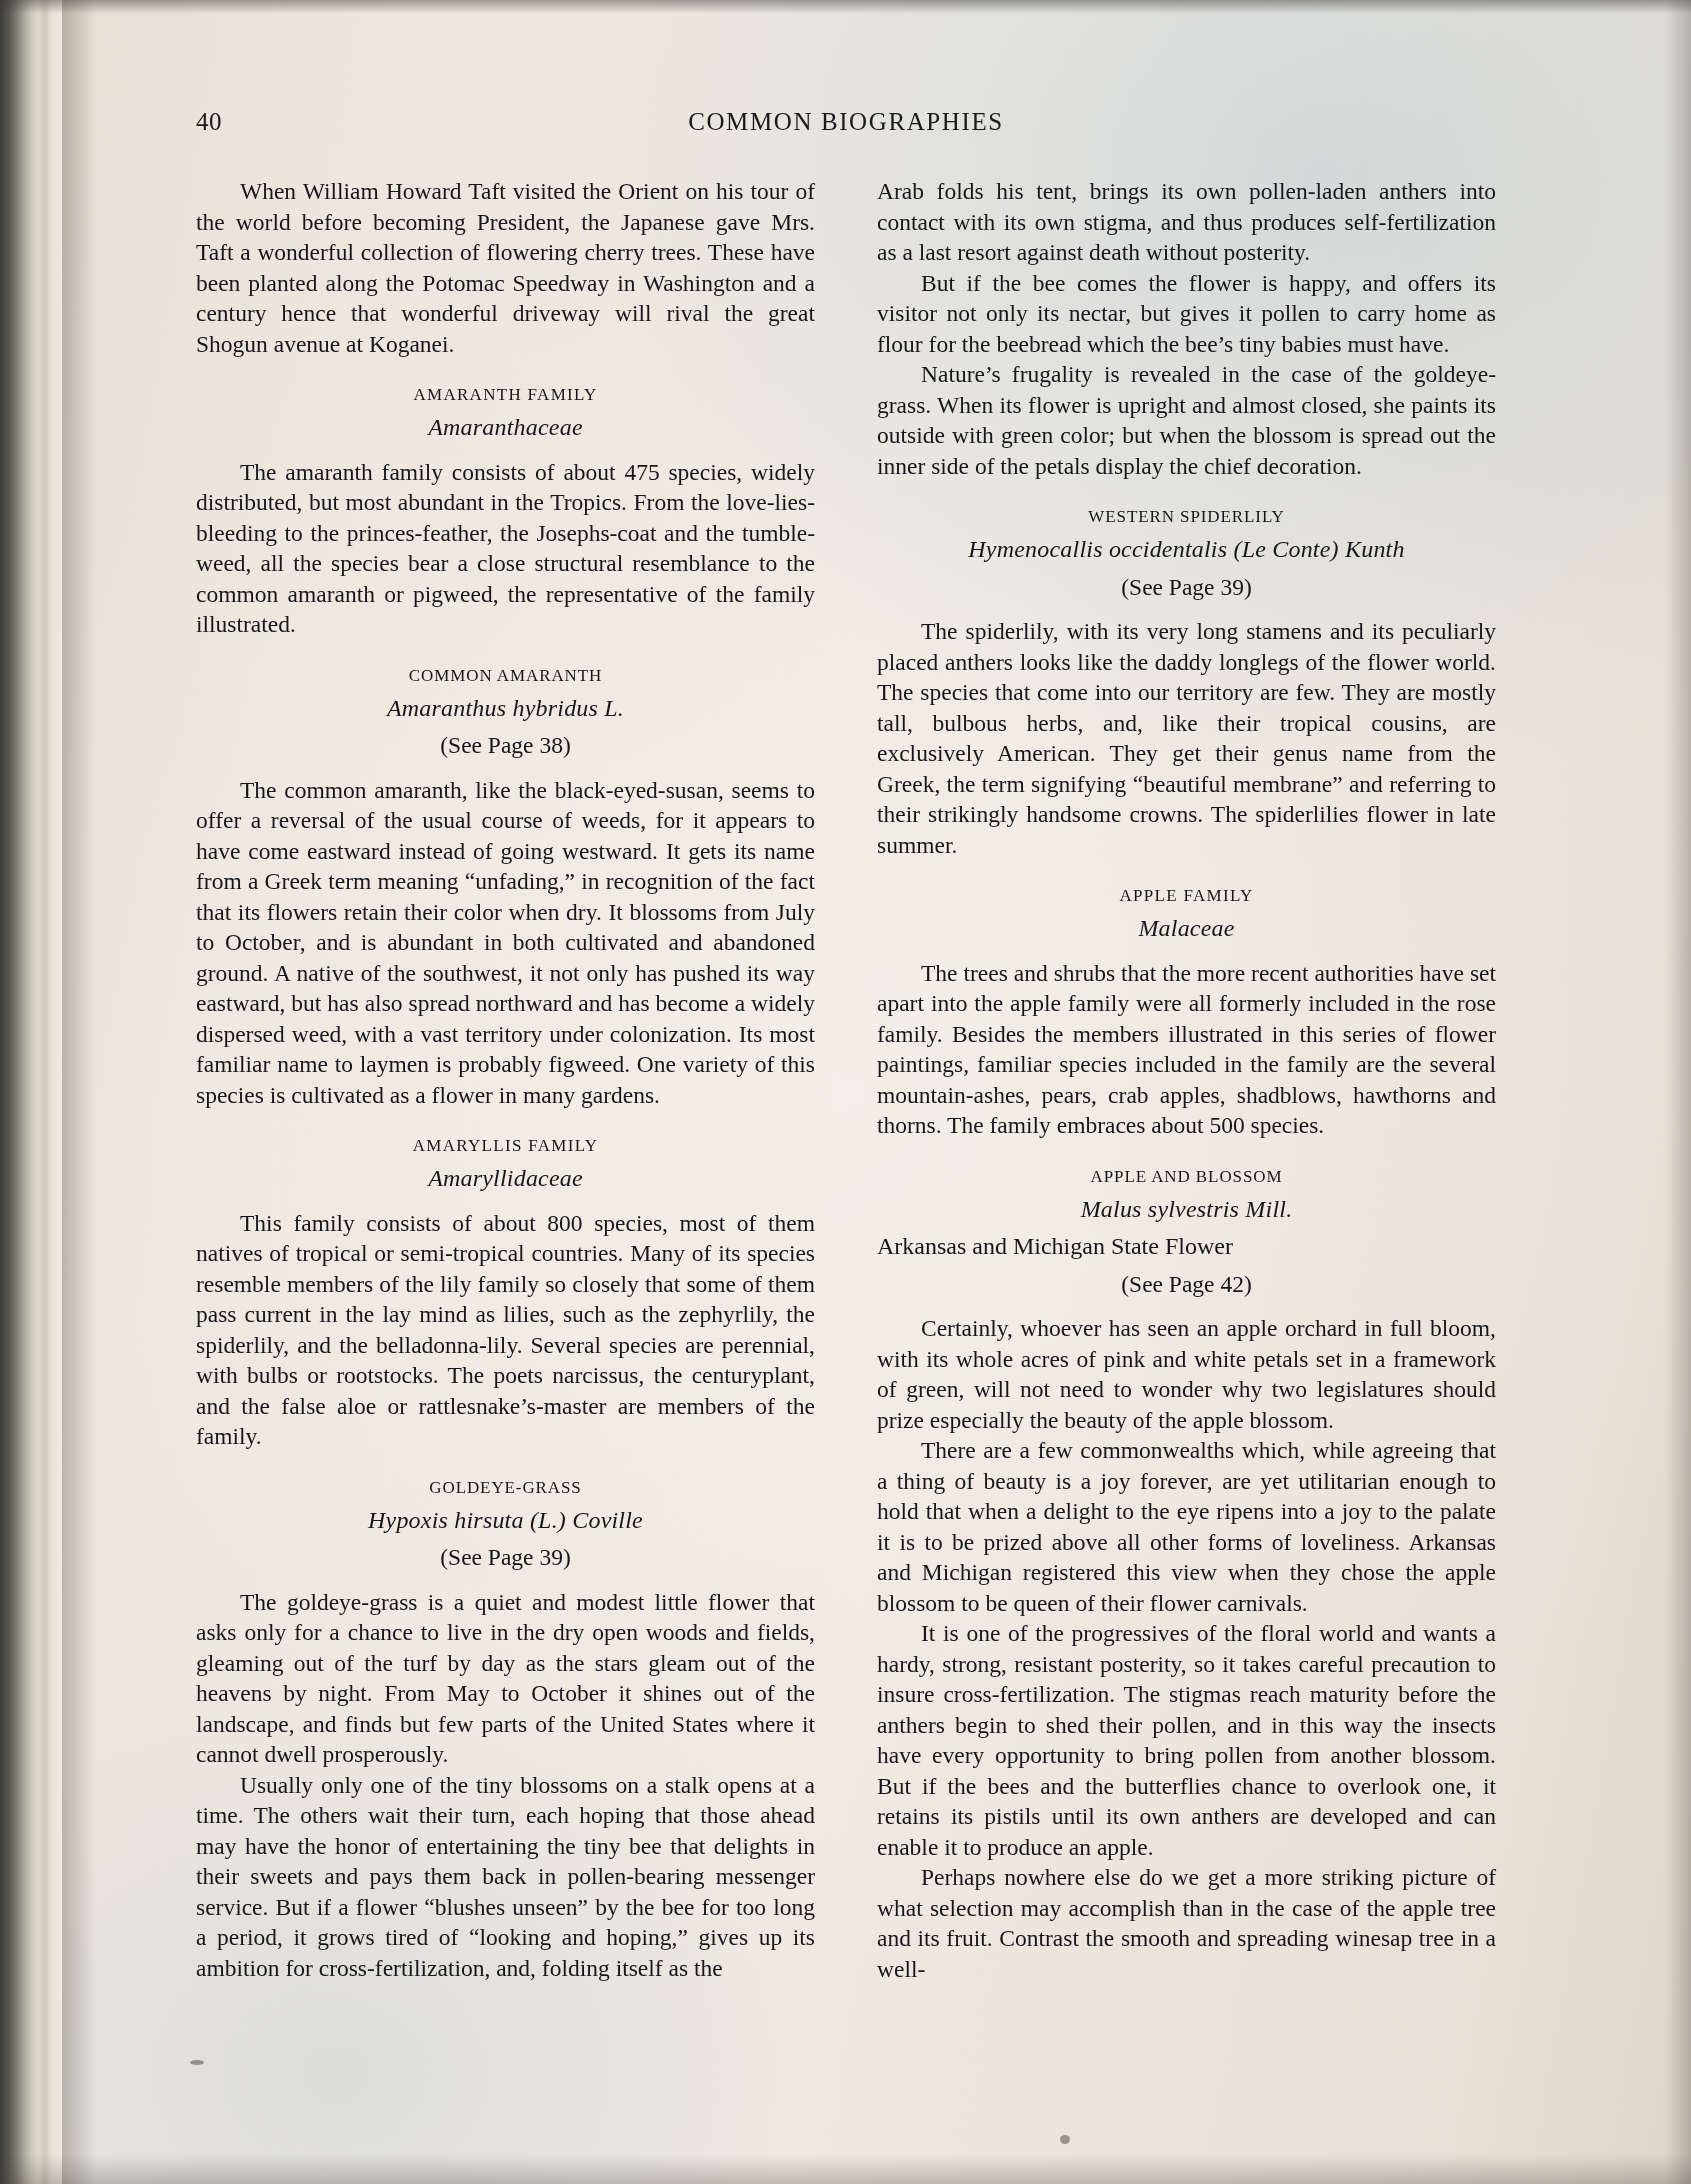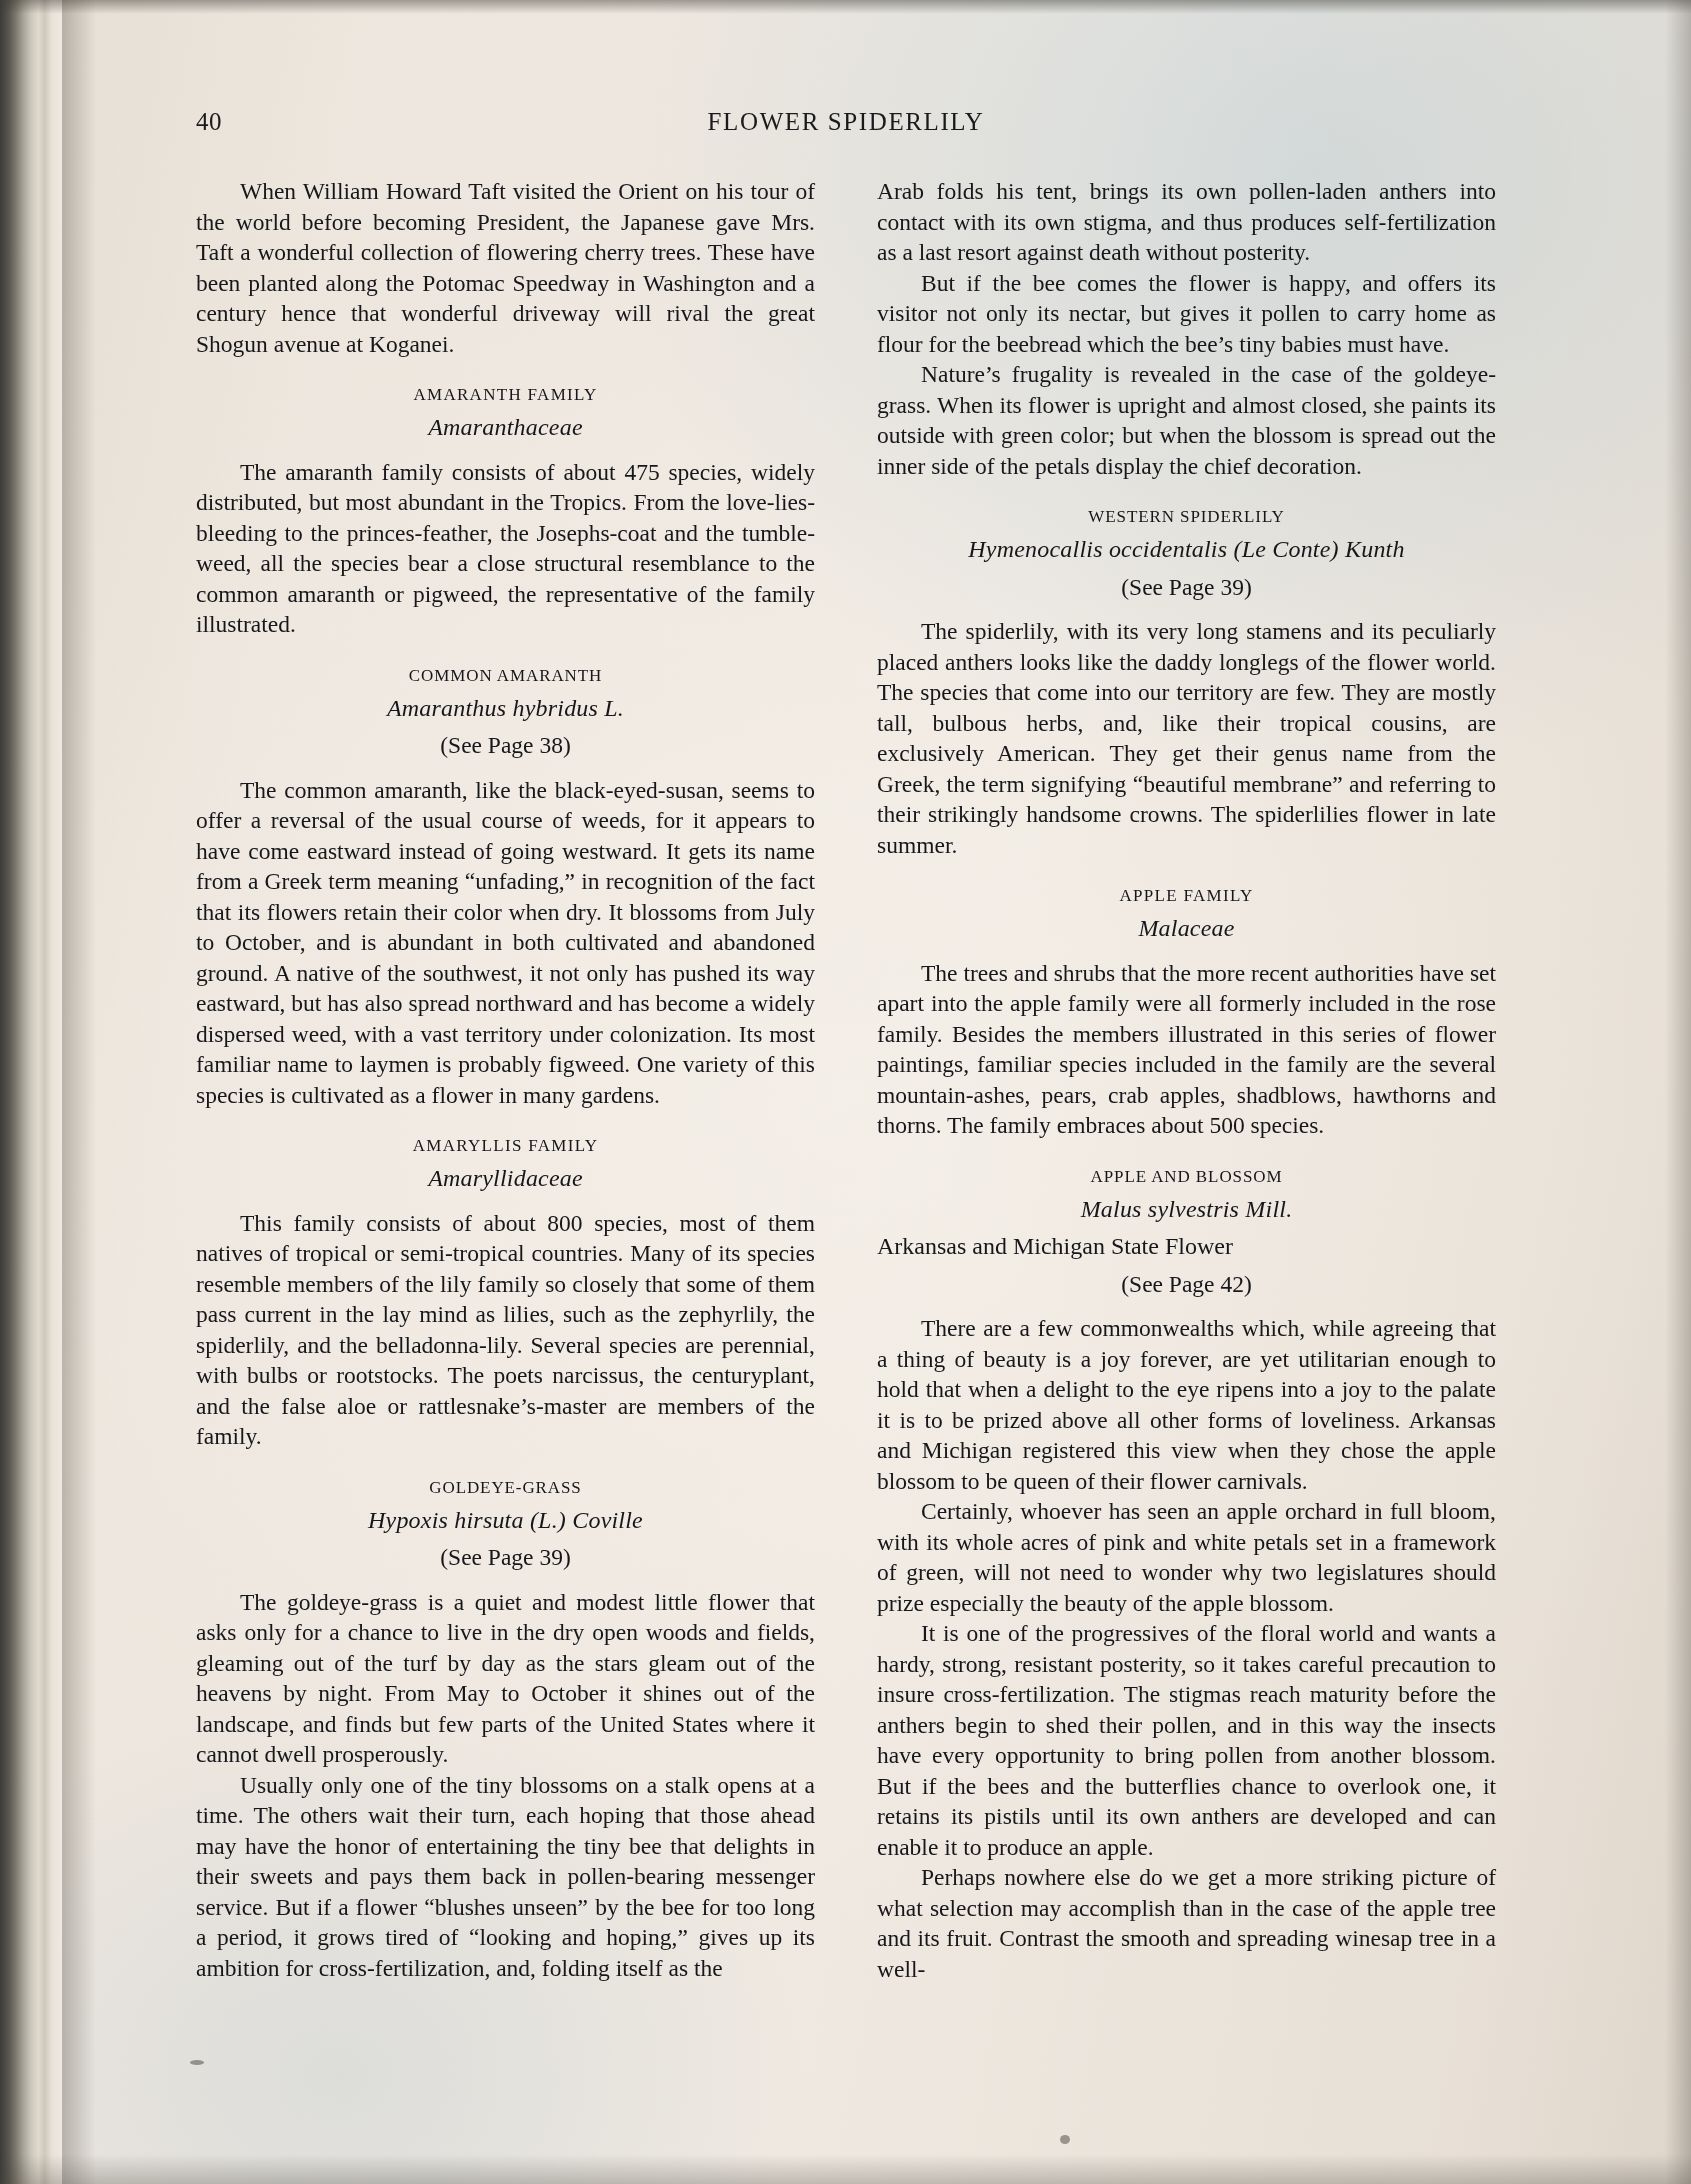--- a/index.html
+++ b/index.html
@@ -168,21 +168,21 @@
   <div class="right-edge"></div>
   <div class="bottom-edge"></div>
 
   <div class="speck" style="left:190px; top:2060px; width:14px; height:5px;"></div>
   <div class="speck" style="left:1060px; top:2135px; width:10px; height:9px;"></div>
 
   <div class="content">
 
     <div class="running-head">
       <div class="folio">40</div>
-      <div class="head-title">FLOWER SPIDERLILY</div>
+      <div class="head-title">COMMON BIOGRAPHIES</div>
     </div>
 
     <div class="columns">
 
       <div class="col">
 
         <p>When William Howard Taft visited the Orient on his tour of the world before becoming President, the Japanese gave Mrs. Taft a wonderful collection of flowering cherry trees.   These have been planted along the Potomac Speedway in Washington and a century hence that wonderful driveway will rival the great Shogun avenue at Koganei.</p>
 
         <h2 class="family">AMARANTH FAMILY</h2>
         <p class="latin">Amaranthaceae</p>
@@ -216,21 +216,21 @@
         <p>The spiderlily, with its very long stamens and its peculiarly placed anthers looks like the daddy longlegs of the flower world.  The species that come into our territory are few.  They are mostly tall, bulbous herbs, and, like their tropical cousins, are exclusively American.  They get their genus name from the Greek, the term signifying “beautiful membrane” and referring to their strikingly handsome crowns.  The spiderlilies flower in late summer.</p>
 
         <h2 class="family">APPLE FAMILY</h2>
         <p class="latin">Malaceae</p>
         <p class="after-head">The trees and shrubs that the more recent authorities have set apart into the apple family were all formerly included in the rose family. Besides the members illustrated in this series of flower paintings, familiar species included in the family are the several mountain-ashes, pears, crab apples, shadblows, hawthorns and thorns.  The family embraces about 500 species.</p>
 
         <h2 class="species">APPLE AND BLOSSOM</h2>
         <p class="latin">Malus sylvestris Mill.</p>
         <p class="subline">Arkansas and Michigan State Flower</p>
         <p class="seepage">(See Page 42)</p>
+        <p>Certainly, whoever has seen an apple orchard in full bloom, with its whole acres of pink and white petals set in a framework of green, will not need to wonder why two legislatures should prize especially the beauty of the apple blossom.</p>
         <p>There are a few commonwealths which, while agreeing that a thing of beauty is a joy forever, are yet utilitarian enough to hold that when a delight to the eye ripens into a joy to the palate it is to be prized above all other forms of loveliness. Arkansas and Michigan registered this view when they chose the apple blossom to be queen of their flower carnivals.</p>
-        <p>Certainly, whoever has seen an apple orchard in full bloom, with its whole acres of pink and white petals set in a framework of green, will not need to wonder why two legislatures should prize especially the beauty of the apple blossom.</p>
         <p>It is one of the progressives of the floral world and wants a hardy, strong, resistant posterity, so it takes careful precaution to insure cross-fertilization.  The stigmas reach maturity before the anthers begin to shed their pollen, and in this way the insects have every opportunity to bring pollen from another blossom.  But if the bees and the butterflies chance to overlook one, it retains its pistils until its own anthers are developed and can enable it to produce an apple.</p>
         <p>Perhaps nowhere else do we get a more striking picture of what selection may accomplish than in the case of the apple tree and its fruit.  Contrast the smooth and spreading winesap tree in a well-</p>
       </div>
 
     </div>
   </div>
 </div>
 
 </body></html>

